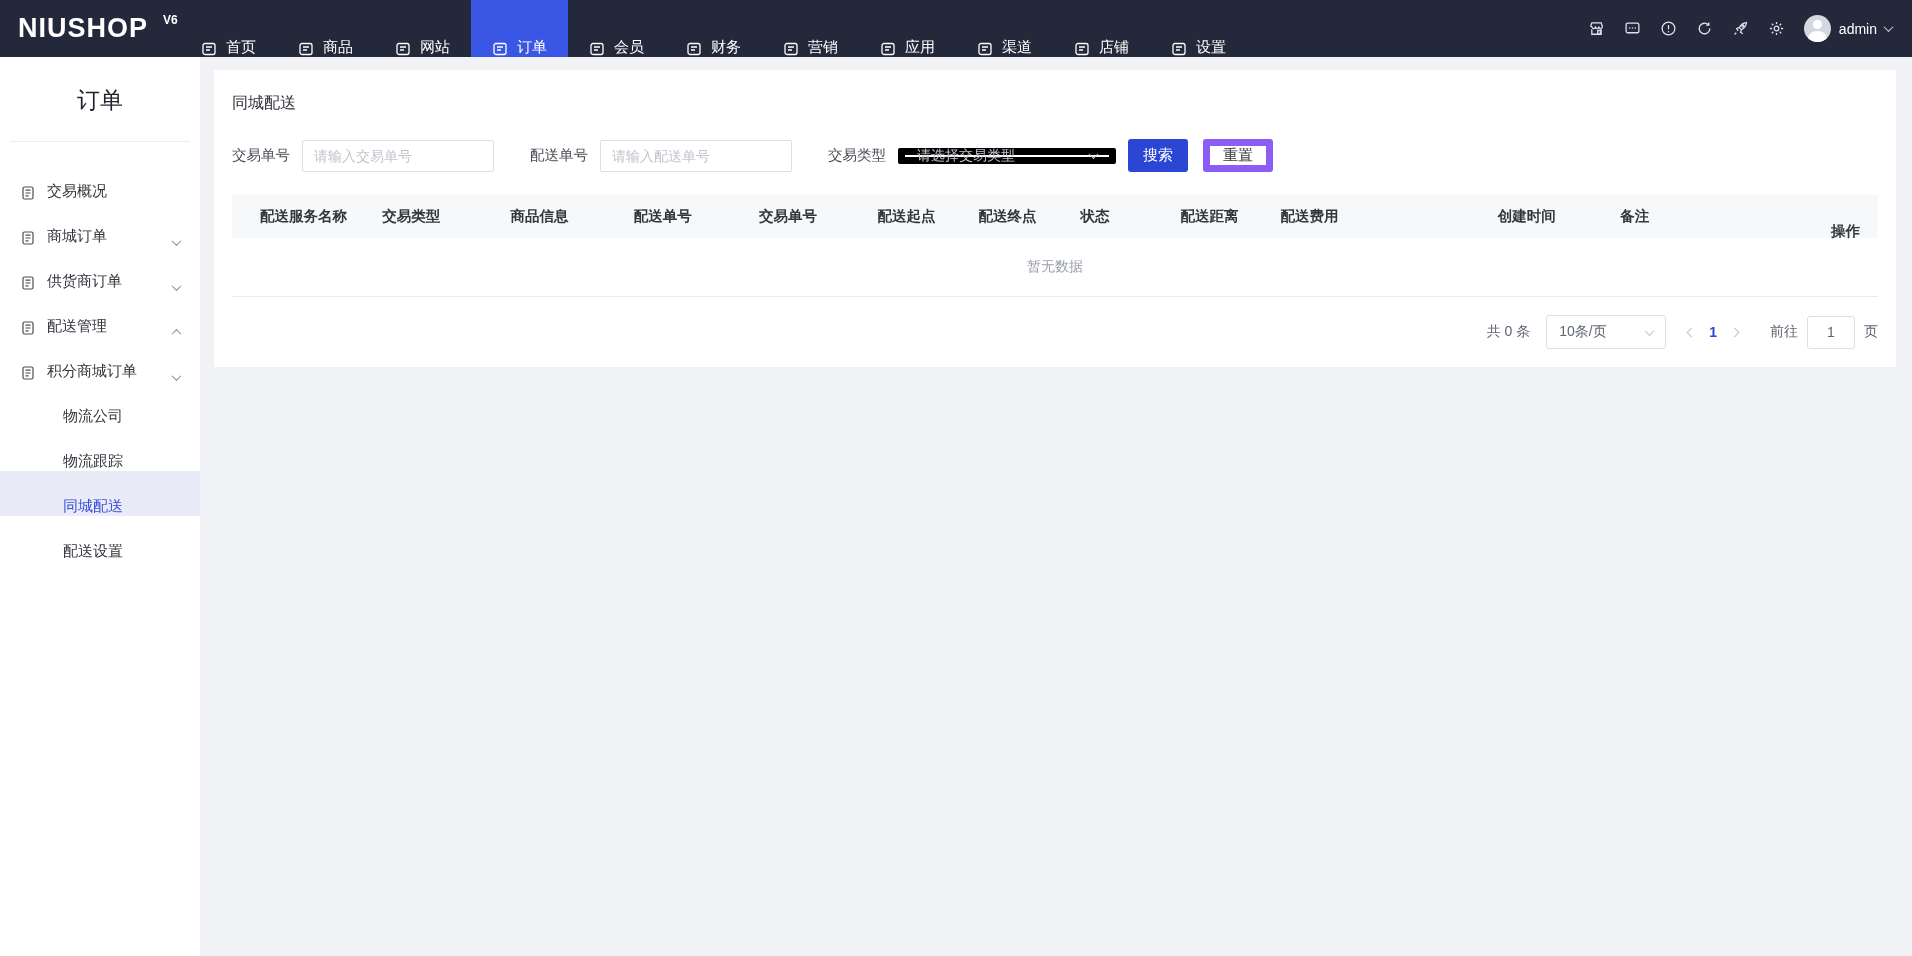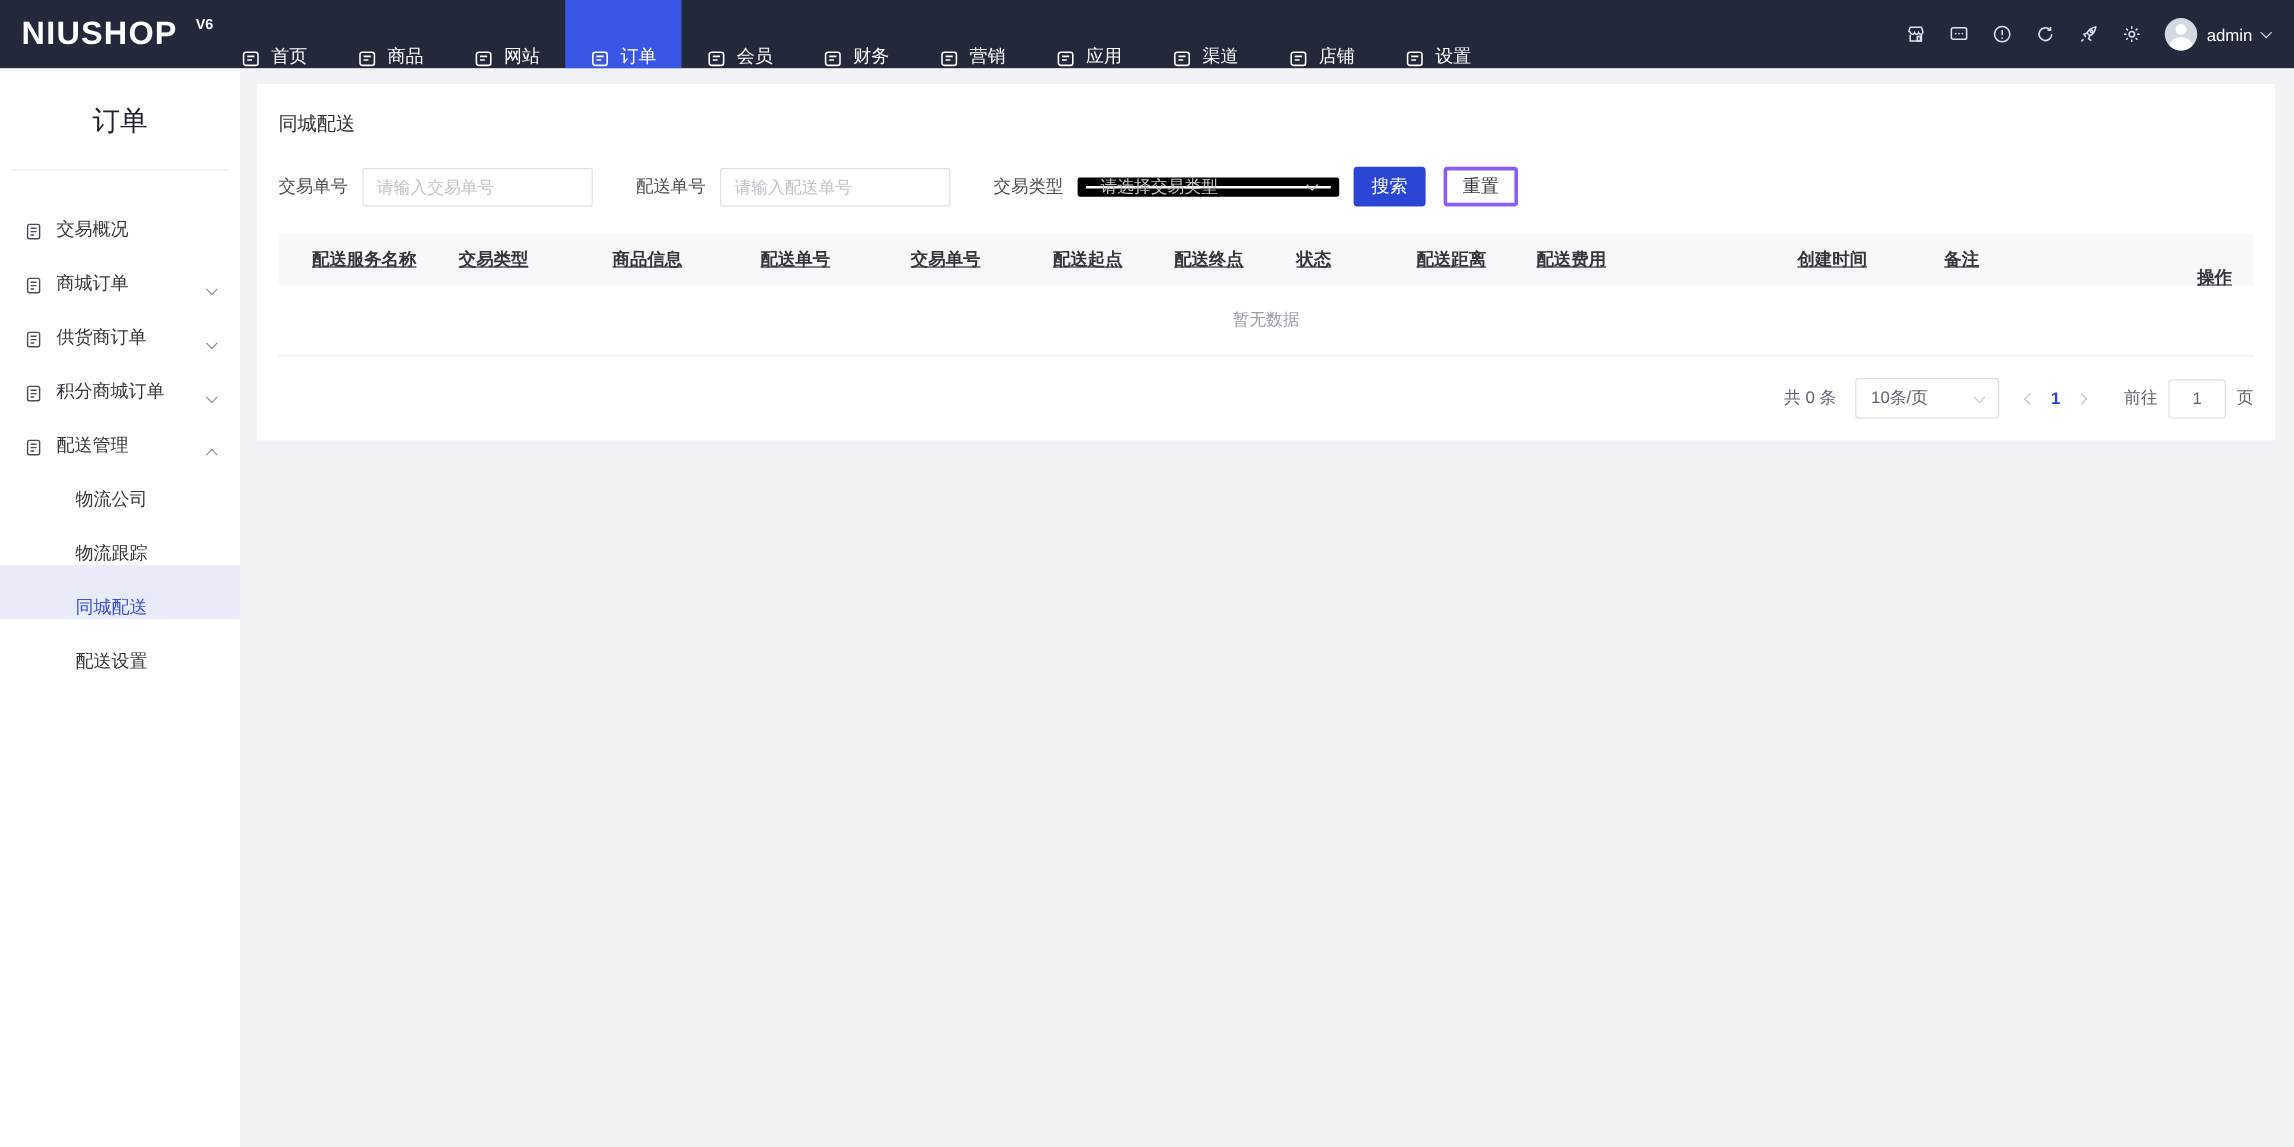--- a/index.html
+++ b/index.html
@@ -44,23 +44,23 @@
   .main{ position:absolute; left:200px; top:57px; right:0; bottom:0; background:#f0f2f5; padding:13px 16px 0 14px; }
   .card{ background:#fff; padding:23px 18px 18px; }
   .card-title{ font-size:16px; color:#2e3138; font-weight:500; }
   .filter-row{ display:flex; align-items:center; margin-top:25px; }
   .f-group{ display:flex; align-items:center; margin-right:36px; }
   .f-label{ font-size:14.5px; color:#4a4d55; margin-right:12px; white-space:nowrap; }
   .f-input{ width:192px; height:32px; border:1px solid #dcdfe6; border-radius:2px; padding:0 11px; font-size:14px; color:#333; outline:none; font-family:inherit; }
   .f-input::placeholder{ color:#c0c4cc; }
   .f-select{ width:218px; height:16px; border:7px solid #000000; border-radius:2px; display:flex; align-items:center; justify-content:space-between; padding:0 12px; color:#c0c4cc; font-size:14px; cursor:pointer; }
   .btn-search{ background:#2b46d5; color:#fff; font-size:15px; height:33px; padding:0 15px; border:none; border-radius:3px; margin-left:12px; cursor:pointer; font-family:inherit; }
-  .btn-reset{ background:#fff; border:3px solid #8b5cf6; color:#33363d; font-size:15px; height:33px; padding:0 13px; border-radius:3px; margin-left:15px; cursor:pointer; font-family:inherit; }
+  .btn-reset{ background:#fff; border:7px solid #8b5cf6; color:#33363d; font-size:15px; height:33px; padding:0 13px; border-radius:3px; margin-left:15px; cursor:pointer; font-family:inherit; }
   .table-head{ display:flex; align-items:center; background:#f7f8fa; height:43px; margin-top:23px; padding:0 18px 0 28px; font-size:14.5px; color:#33363d; font-weight:700; }
-  .th{ flex:110; white-space:nowrap;text-decoration:underline; }
+  .th{ flex:110; white-space:nowrap; }
   .th:nth-child(1){ flex:126; } .th:nth-child(2){ flex:132; } .th:nth-child(3){ flex:127; }
   .th:nth-child(4){ flex:129; } .th:nth-child(5){ flex:122; } .th:nth-child(6){ flex:104; }
   .th:nth-child(7){ flex:105; } .th:nth-child(8){ flex:103; } .th:nth-child(9){ flex:103; }
   .th:nth-child(10){ flex:224; } .th:nth-child(11){ flex:126; } .th:nth-child(12){ flex:195; }
   .th:nth-child(13){ flex:52; text-align:right;margin-top:30px; }
   .empty-row{ height:59px; display:flex; align-items:center; justify-content:center; color:#9aa0a9; font-size:14px; border-bottom:1px solid #e9ebef; }
   .pagination{ display:flex; align-items:center; justify-content:flex-end; margin-top:18px; color:#5f6470; font-size:14px; }
   .pg-total{ margin-right:16px; }
   .pg-size{ width:120px; height:34px; border:1px solid #dcdfe6; border-radius:3px; display:flex; align-items:center; justify-content:space-between; padding:0 12px; color:#5f6470; cursor:pointer; }
   .pg-arrow{ color:#c0c4cc; margin:0 14px; display:flex; cursor:pointer; }
@@ -281,33 +281,33 @@
         <span class="chev down"></span>
       </div>
 
       <div class="side-item parent">
         <span class="s-icon icon-slot">
           <svg class="icon-svg" width="16" height="16" viewBox="0 0 16 16" fill="none" stroke="currentColor" stroke-width="1.2">
             <rect x="3" y="2" width="10" height="12" rx="1.5"></rect>
             <path d="M5.5 5.2h5M5.5 8h5M5.5 10.8h3"></path>
           </svg>
         </span>
-        <span>积分商城订单</span>
-        <span class="chev down"></span>
+        <span>配送管理</span>
+        <span class="chev up"></span>
       </div>
 
       <div class="side-item parent">
         <span class="s-icon icon-slot">
           <svg class="icon-svg" width="16" height="16" viewBox="0 0 16 16" fill="none" stroke="currentColor" stroke-width="1.2">
             <rect x="3" y="2" width="10" height="12" rx="1.5"></rect>
             <path d="M5.5 5.2h5M5.5 8h5M5.5 10.8h3"></path>
           </svg>
         </span>
-        <span>配送管理</span>
-        <span class="chev up"></span>
+        <span>积分商城订单</span>
+        <span class="chev down"></span>
       </div>
 
       <div class="side-item child">
         <span class="s-icon icon-slot"></span>
         <span>物流公司</span>
 
       </div>
 
       <div class="side-item child">
         <span class="s-icon icon-slot"></span>

